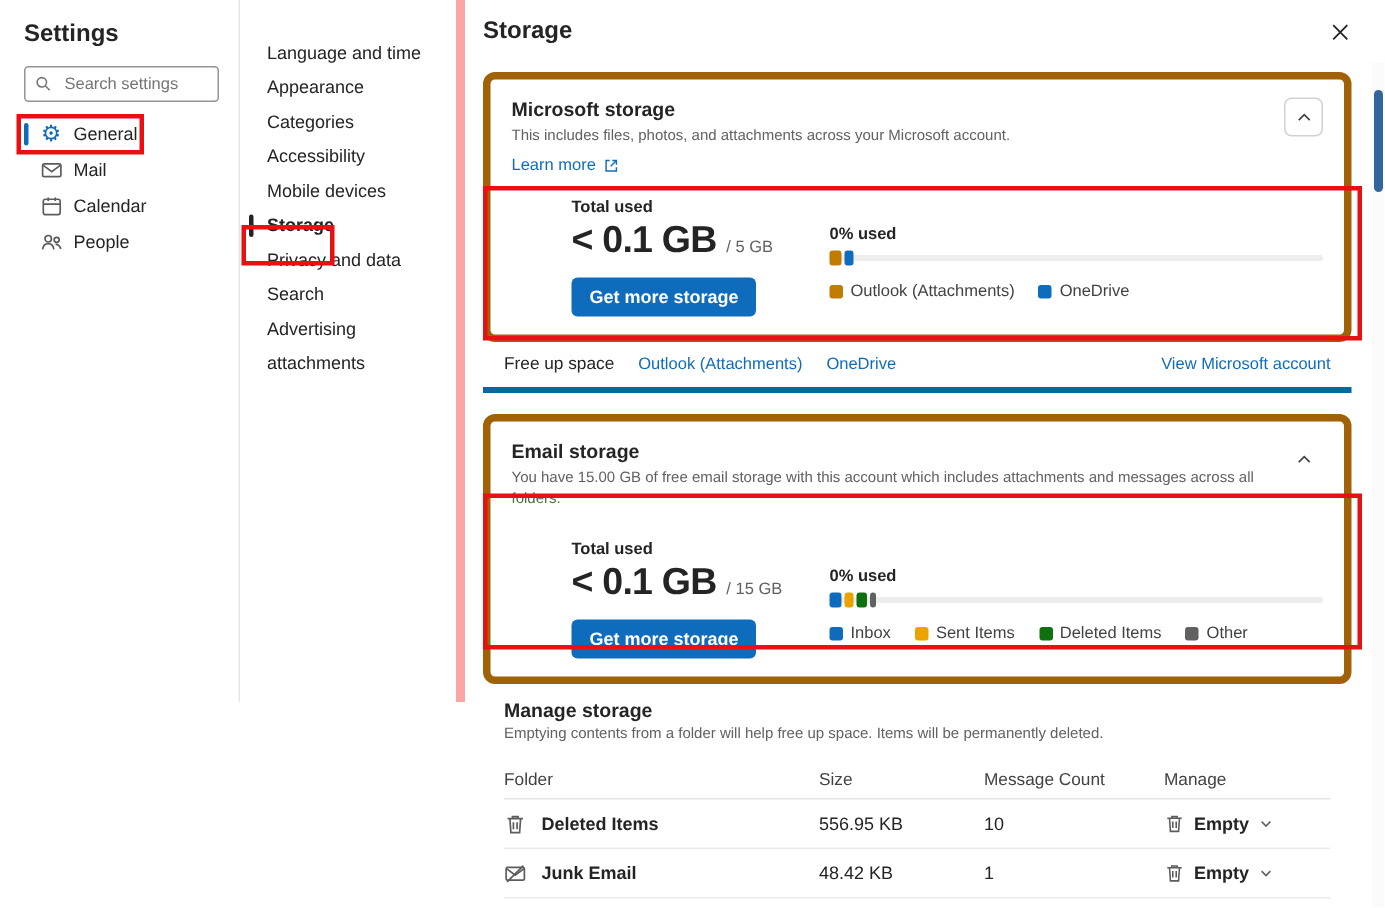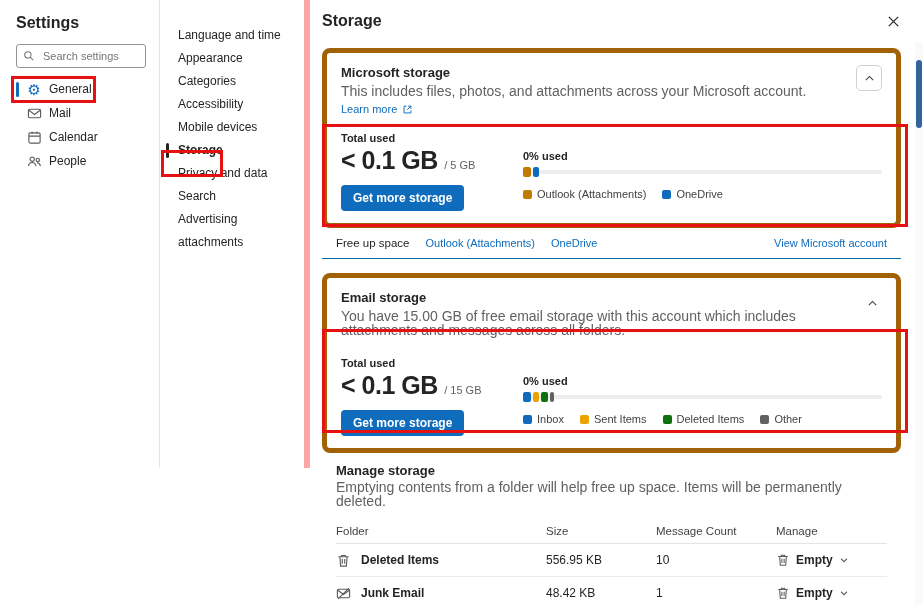--- a/index.html
+++ b/index.html
@@ -36,46 +36,46 @@
   .main { flex:1; position:relative; }
   .main-header { height:42px; display:flex; align-items:center; justify-content:space-between; padding:0 16px 0 12px; }
   .main-title { font-size:16px; font-weight:700; }
   .close-btn { background:none; border:0; cursor:pointer; width:28px; height:28px; display:flex;
                align-items:center; justify-content:center; color:#242424; padding:0; }
   .content { padding:6px 22px 0 12px; }
 
   .card { border:5px solid #a16207; border-radius:8px; padding:12px 14px; background:#fff; }
   .card-head { display:flex; justify-content:space-between; align-items:flex-start; }
   .card h2 { font-size:13px; font-weight:700; margin:0 0 4px; }
-  .desc { color:#616161; font-size:14px; margin:0 0 4px; line-height:14px; }
+  .desc { color:#616161; font-size:10px; margin:0 0 4px; line-height:14px; }
   .link { color:#0f6cbd; text-decoration:none; font-size:11px; cursor:pointer; display:inline-flex; align-items:center; gap:5px; }
   .chev-btn { border:1px solid #d1d1d1; background:#fff; border-radius:5px; width:26px; height:26px;
               display:flex; align-items:center; justify-content:center; cursor:pointer; color:#424242; padding:0; }
   .chev-btn.noborder { border:0; }
 
-  .usage { display:flex; gap:32px; margin-top:16px; }
+  .usage { display:flex; gap:22px; margin-top:16px;margin-left:40px; }
   .usage-left { width:150px; flex:0 0 150px; }
   .total-label { font-size:11px; font-weight:600; }
   .big { font-size:25px; font-weight:600; margin:2px 0 10px; letter-spacing:-0.5px; white-space:nowrap; }
   .quota { font-size:11px; color:#616161; font-weight:400; letter-spacing:0; }
   .primary { background:#0f6cbd; color:#fff; border:0; border-radius:4px; padding:6px 12px;
              font-weight:700; font-size:12px; cursor:pointer; font-family:inherit; }
   .usage-right { flex:1; padding-top:18px; }
   .pct { font-size:11px; font-weight:600; margin-bottom:8px; }
   .bar { position:relative; height:4px; background:#ededed; border-radius:2px; margin-bottom:14px; }
   .seg { position:absolute; top:-3px; height:10px; border-radius:2px; background:#999; }
   .bar .seg:nth-child(1){ left:0;  width:8px; }
   .bar .seg:nth-child(2){ left:10px; width:6px; }
   .bar .seg:nth-child(3){ left:18px; width:7px; }
   .bar .seg:nth-child(4){ left:27px; width:4px; }
   .legend { display:flex; gap:16px; align-items:center; flex-wrap:wrap; }
   .legend-item { display:flex; align-items:center; font-size:11px; color:#424242; }
   .chip { width:9px; height:9px; border-radius:2px; display:inline-block; margin-right:5px; }
 
-  .links-row { display:flex; align-items:flex-start; gap:16px; padding:9px 14px; border-bottom:1px solid #0369a1;
+  .links-row { display:flex; align-items:flex-start; gap:16px; padding:9px 14px; border-bottom:4px solid #0369a1;
                font-size:11.5px; }
   .links-row .plain { color:#242424; }
   .links-row .push { margin-left:auto; }
   .card2 { margin-top:14px; }
 
   .manage { padding:10px 14px 0; }
   .manage h2 { font-size:13px; font-weight:700; margin:0 0 2px; }
   .table { margin-top:10px; }
   .thead, .trow { display:grid; grid-template-columns:210px 110px 120px 1fr; align-items:center; }
   .thead { height:26px; border-bottom:1px solid #e3e3e3; color:#424242; font-size:11.5px; }

